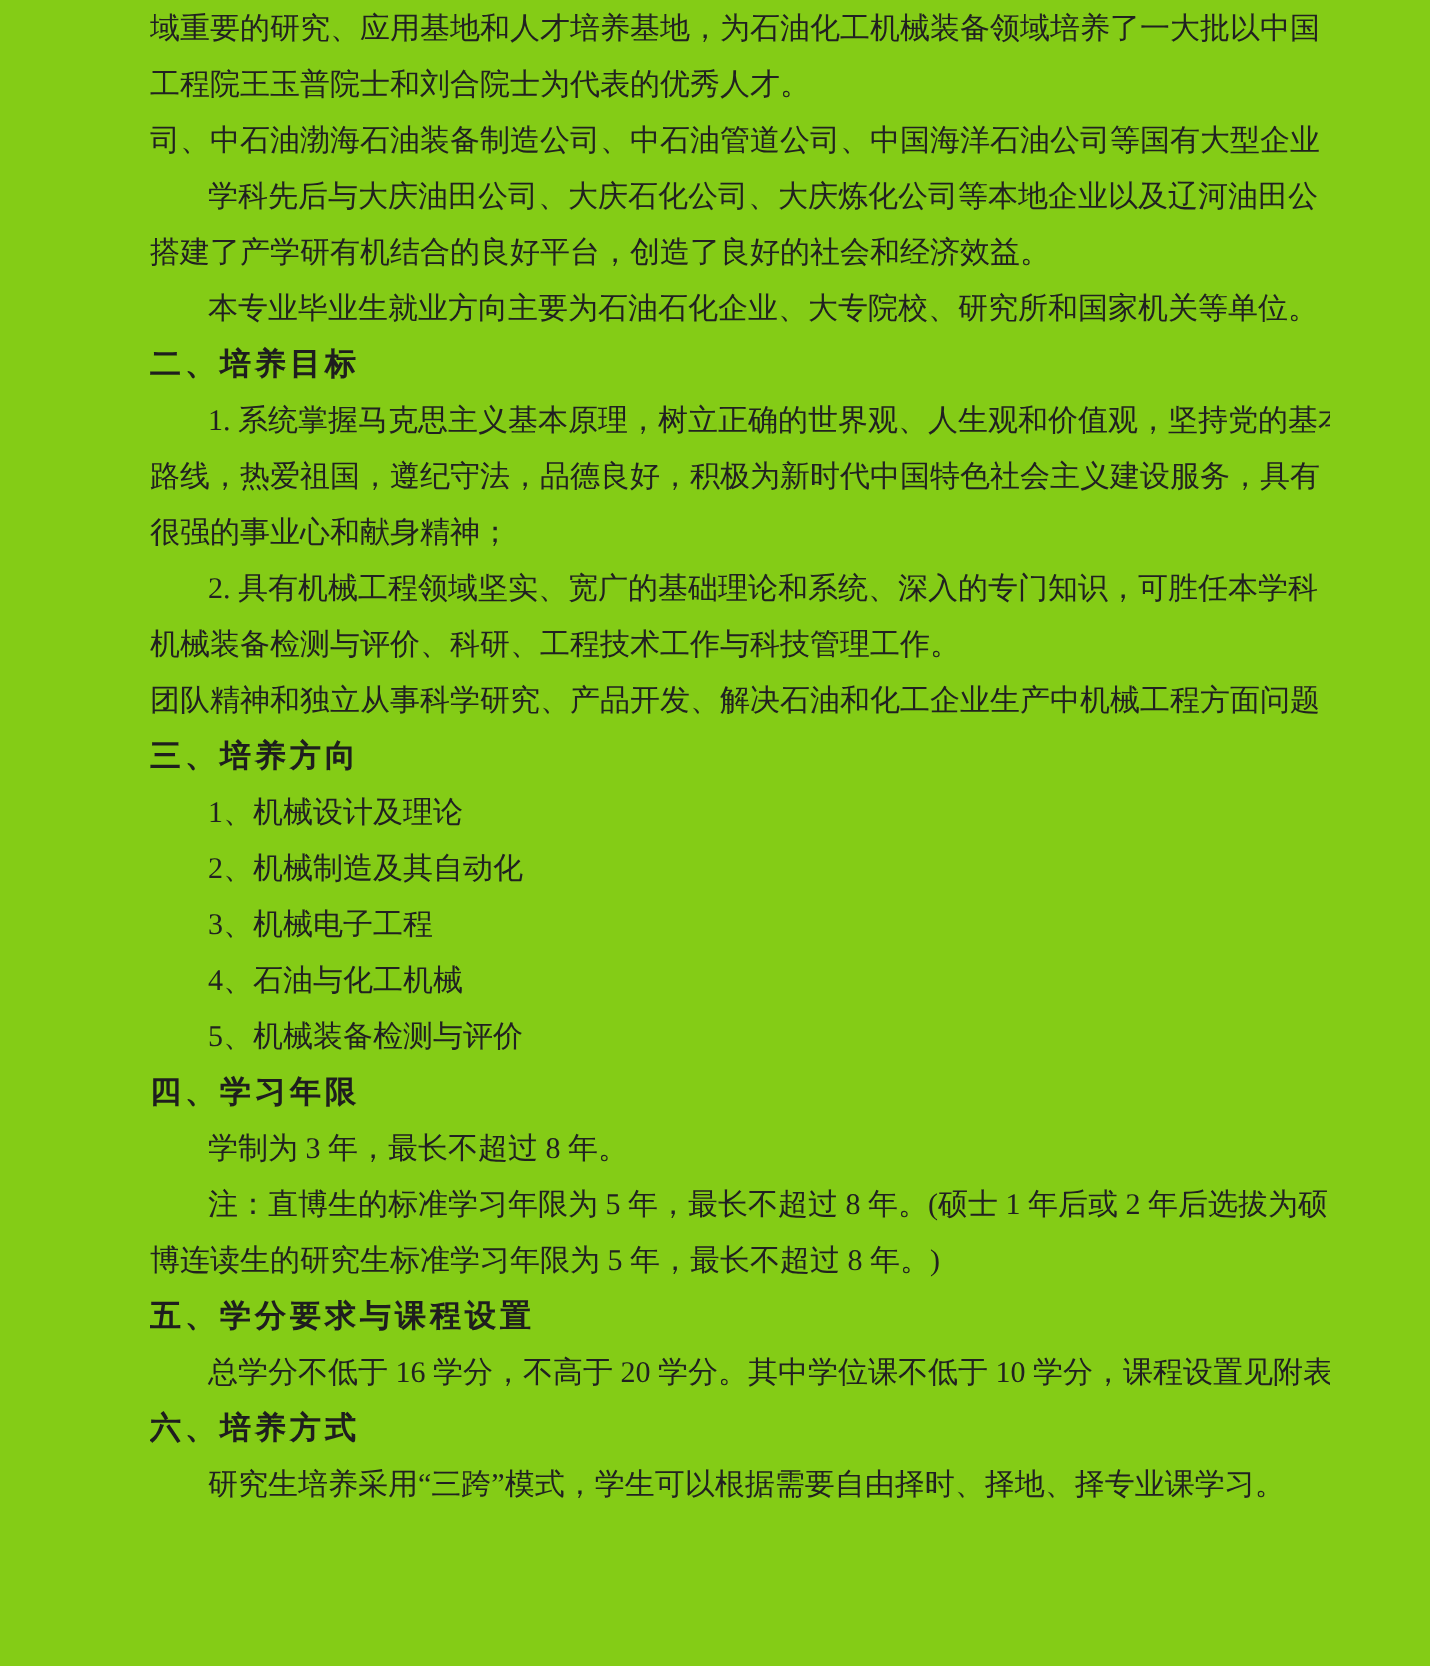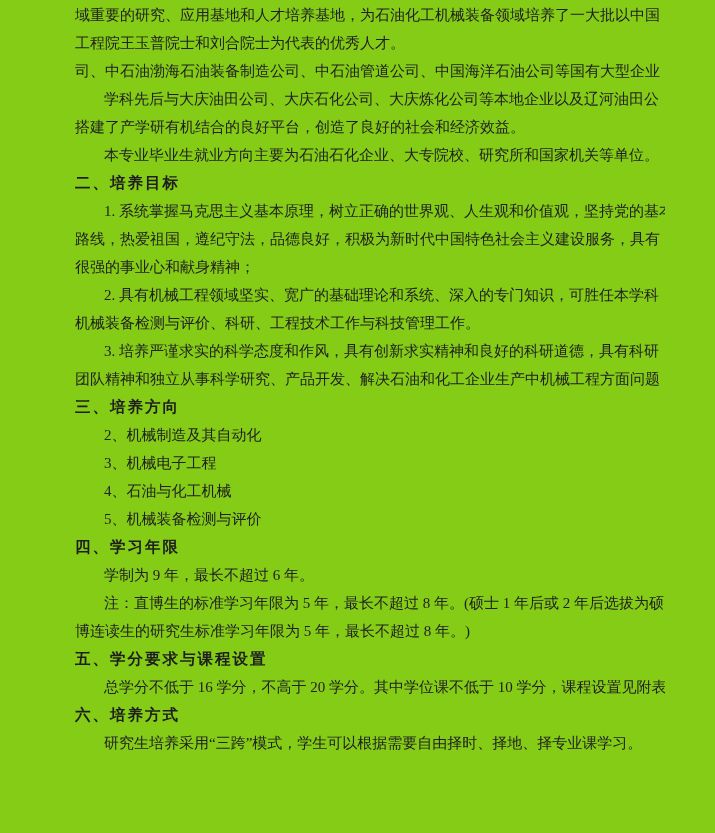--- a/index.html
+++ b/index.html
@@ -52,29 +52,29 @@
     <div class="line c">司、中石油渤海石油装备制造公司、中石油管道公司、中国海洋石油公司等国有大型企业</div>
     <div class="line p">学科先后与大庆油田公司、大庆石化公司、大庆炼化公司等本地企业以及辽河油田公</div>
     <div class="line c">搭建了产学研有机结合的良好平台，创造了良好的社会和经济效益。</div>
     <div class="line p">本专业毕业生就业方向主要为石油石化企业、大专院校、研究所和国家机关等单位。</div>
     <div class="line h">二、培养目标</div>
     <div class="line p">1. 系统掌握马克思主义基本原理，树立正确的世界观、人生观和价值观，坚持党的基本</div>
     <div class="line c">路线，热爱祖国，遵纪守法，品德良好，积极为新时代中国特色社会主义建设服务，具有</div>
     <div class="line c">很强的事业心和献身精神；</div>
     <div class="line p">2. 具有机械工程领域坚实、宽广的基础理论和系统、深入的专门知识，可胜任本学科</div>
     <div class="line c">机械装备检测与评价、科研、工程技术工作与科技管理工作。</div>
-    <div class="line p">3. 培养严谨求实的科学态度和作风，具有创新求实精神和良好的科研道德，具有科研</div>
     <div class="line c">团队精神和独立从事科学研究、产品开发、解决石油和化工企业生产中机械工程方面问题</div>
     <div class="line h">三、培养方向</div>
+    <div class="line p">1、机械设计及理论</div>
     <div class="line p">2、机械制造及其自动化</div>
     <div class="line p">3、机械电子工程</div>
     <div class="line p">4、石油与化工机械</div>
     <div class="line p">5、机械装备检测与评价</div>
     <div class="line h">四、学习年限</div>
-    <div class="line p">学制为 9 年，最长不超过 6 年。</div>
+    <div class="line p">学制为 3 年，最长不超过 8 年。</div>
     <div class="line p">注：直博生的标准学习年限为 5 年，最长不超过 8 年。(硕士 1 年后或 2 年后选拔为硕</div>
     <div class="line c">博连读生的研究生标准学习年限为 5 年，最长不超过 8 年。)</div>
     <div class="line h">五、学分要求与课程设置</div>
     <div class="line p">总学分不低于 16 学分，不高于 20 学分。其中学位课不低于 10 学分，课程设置见附表。</div>
     <div class="line h">六、培养方式</div>
     <div class="line p">研究生培养采用“三跨”模式，学生可以根据需要自由择时、择地、择专业课学习。</div>
   </div>
 </div>
 
 </body></html>

